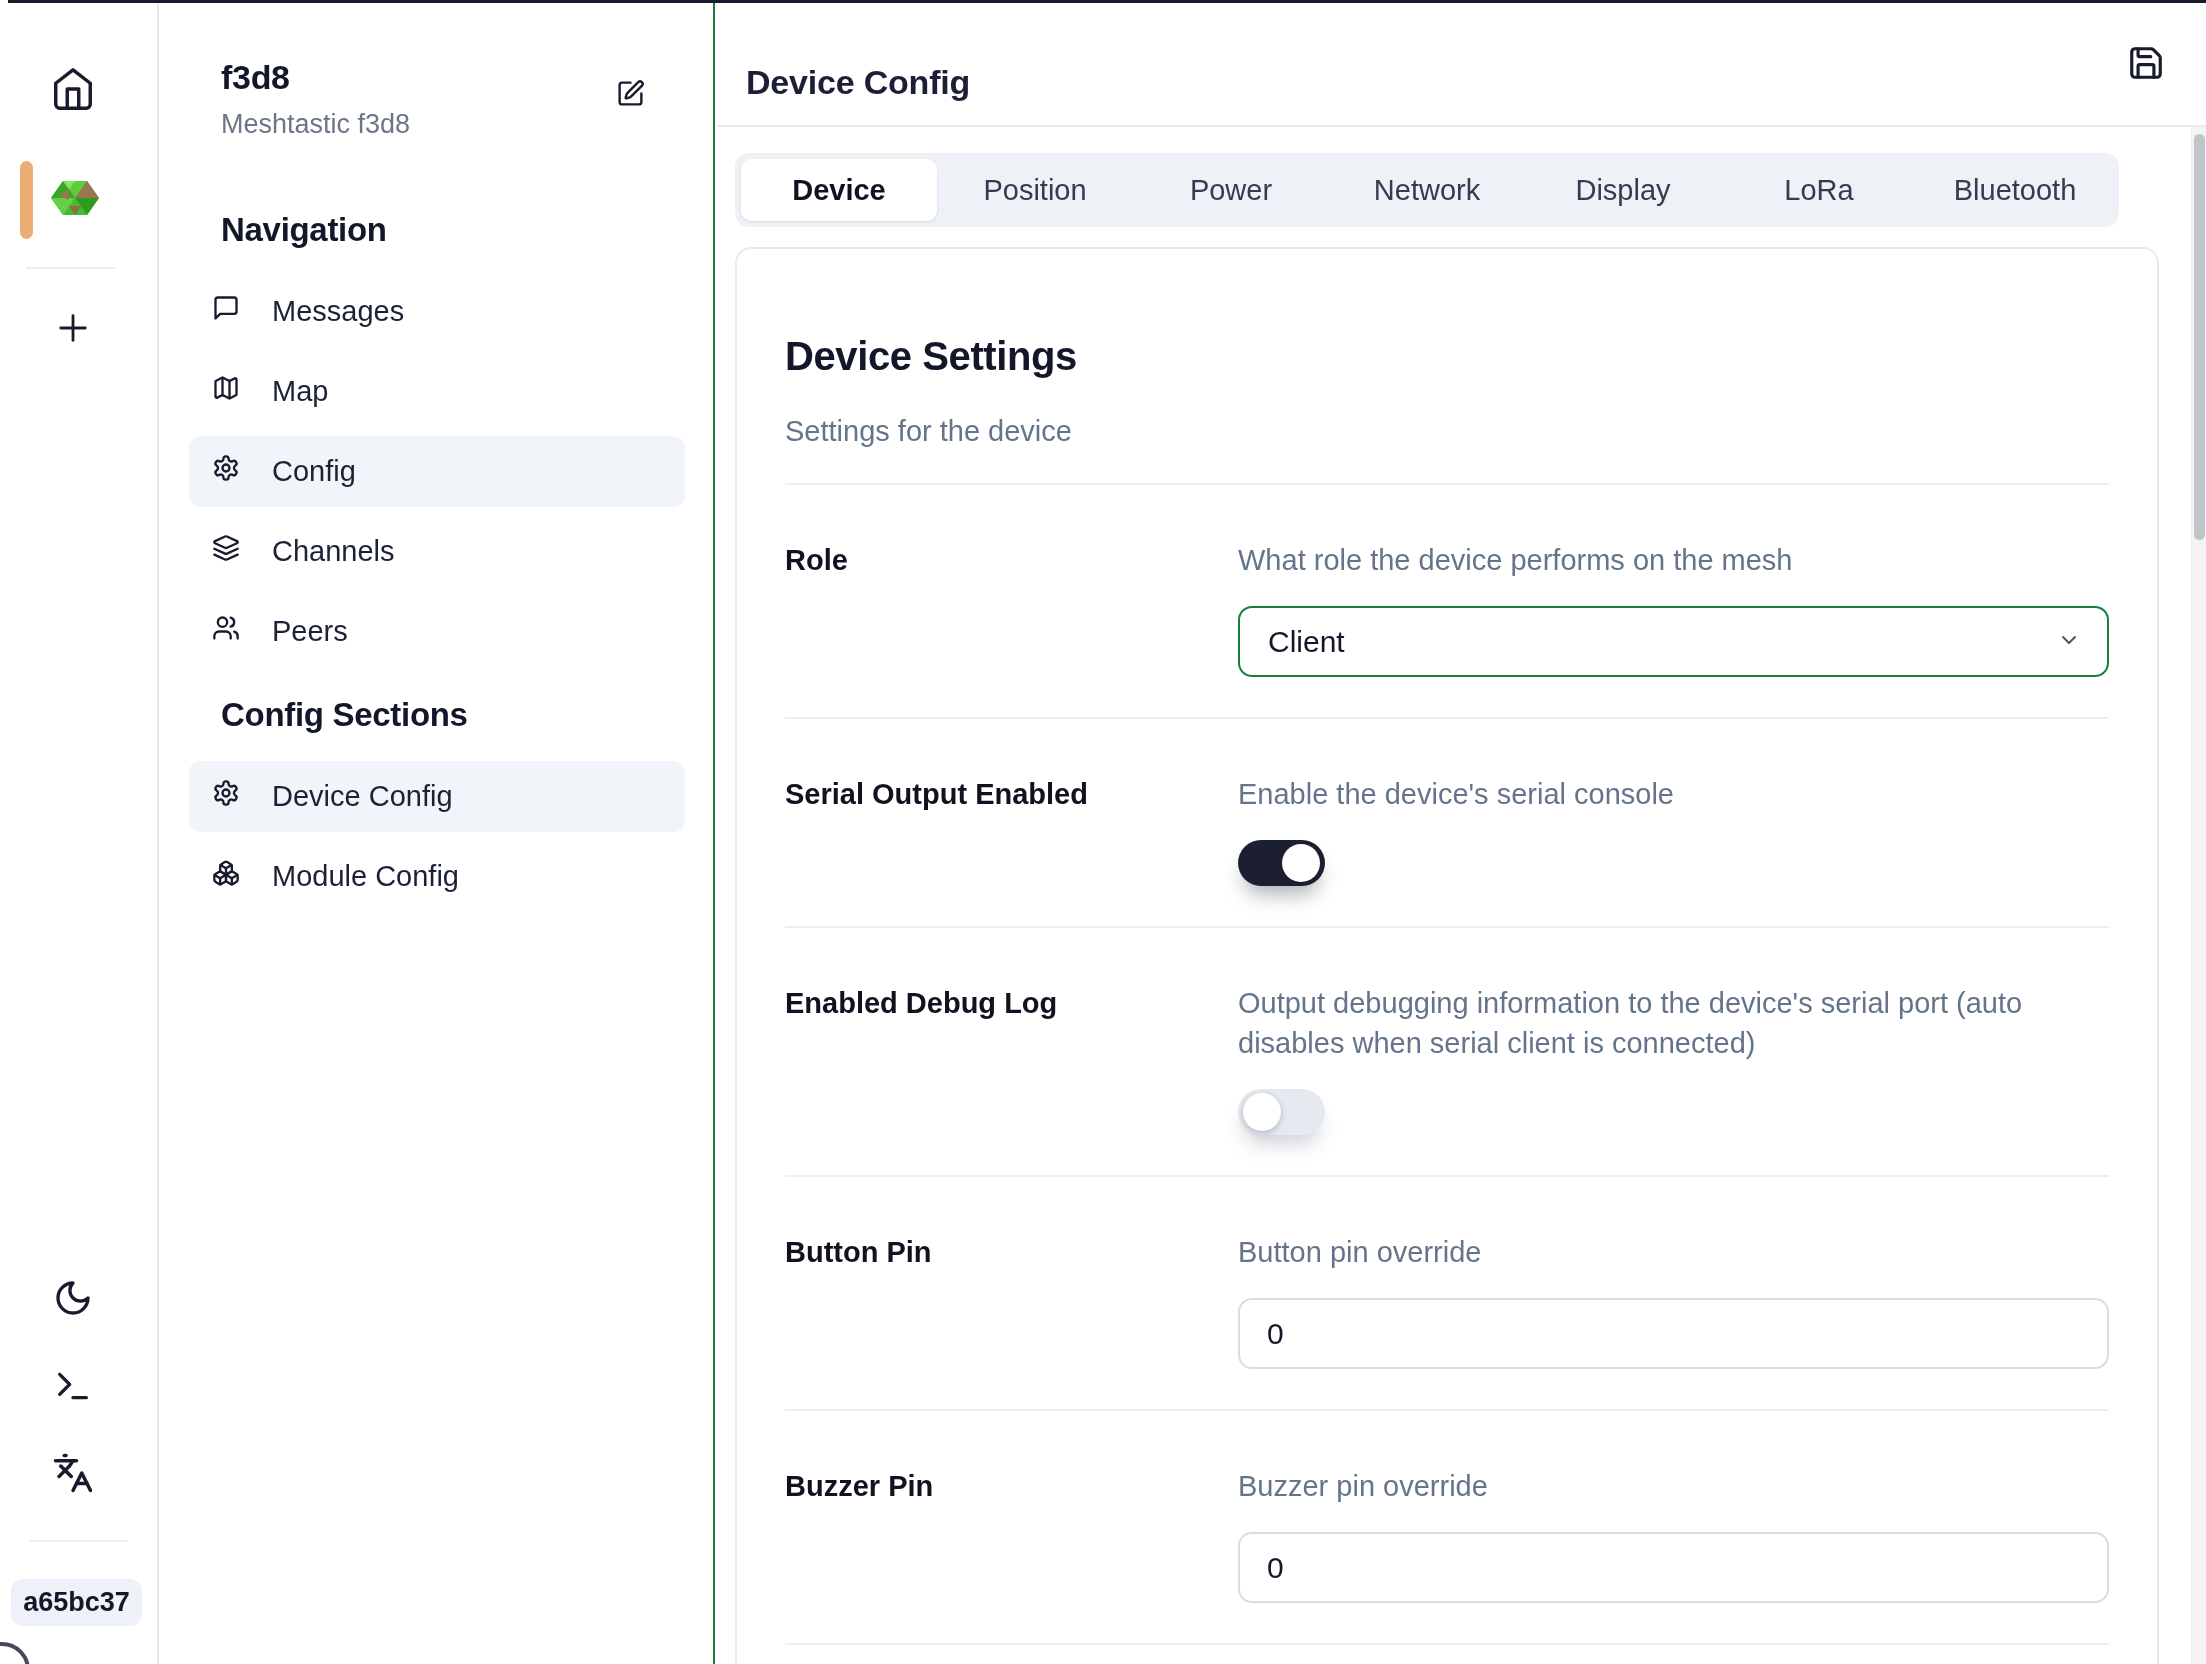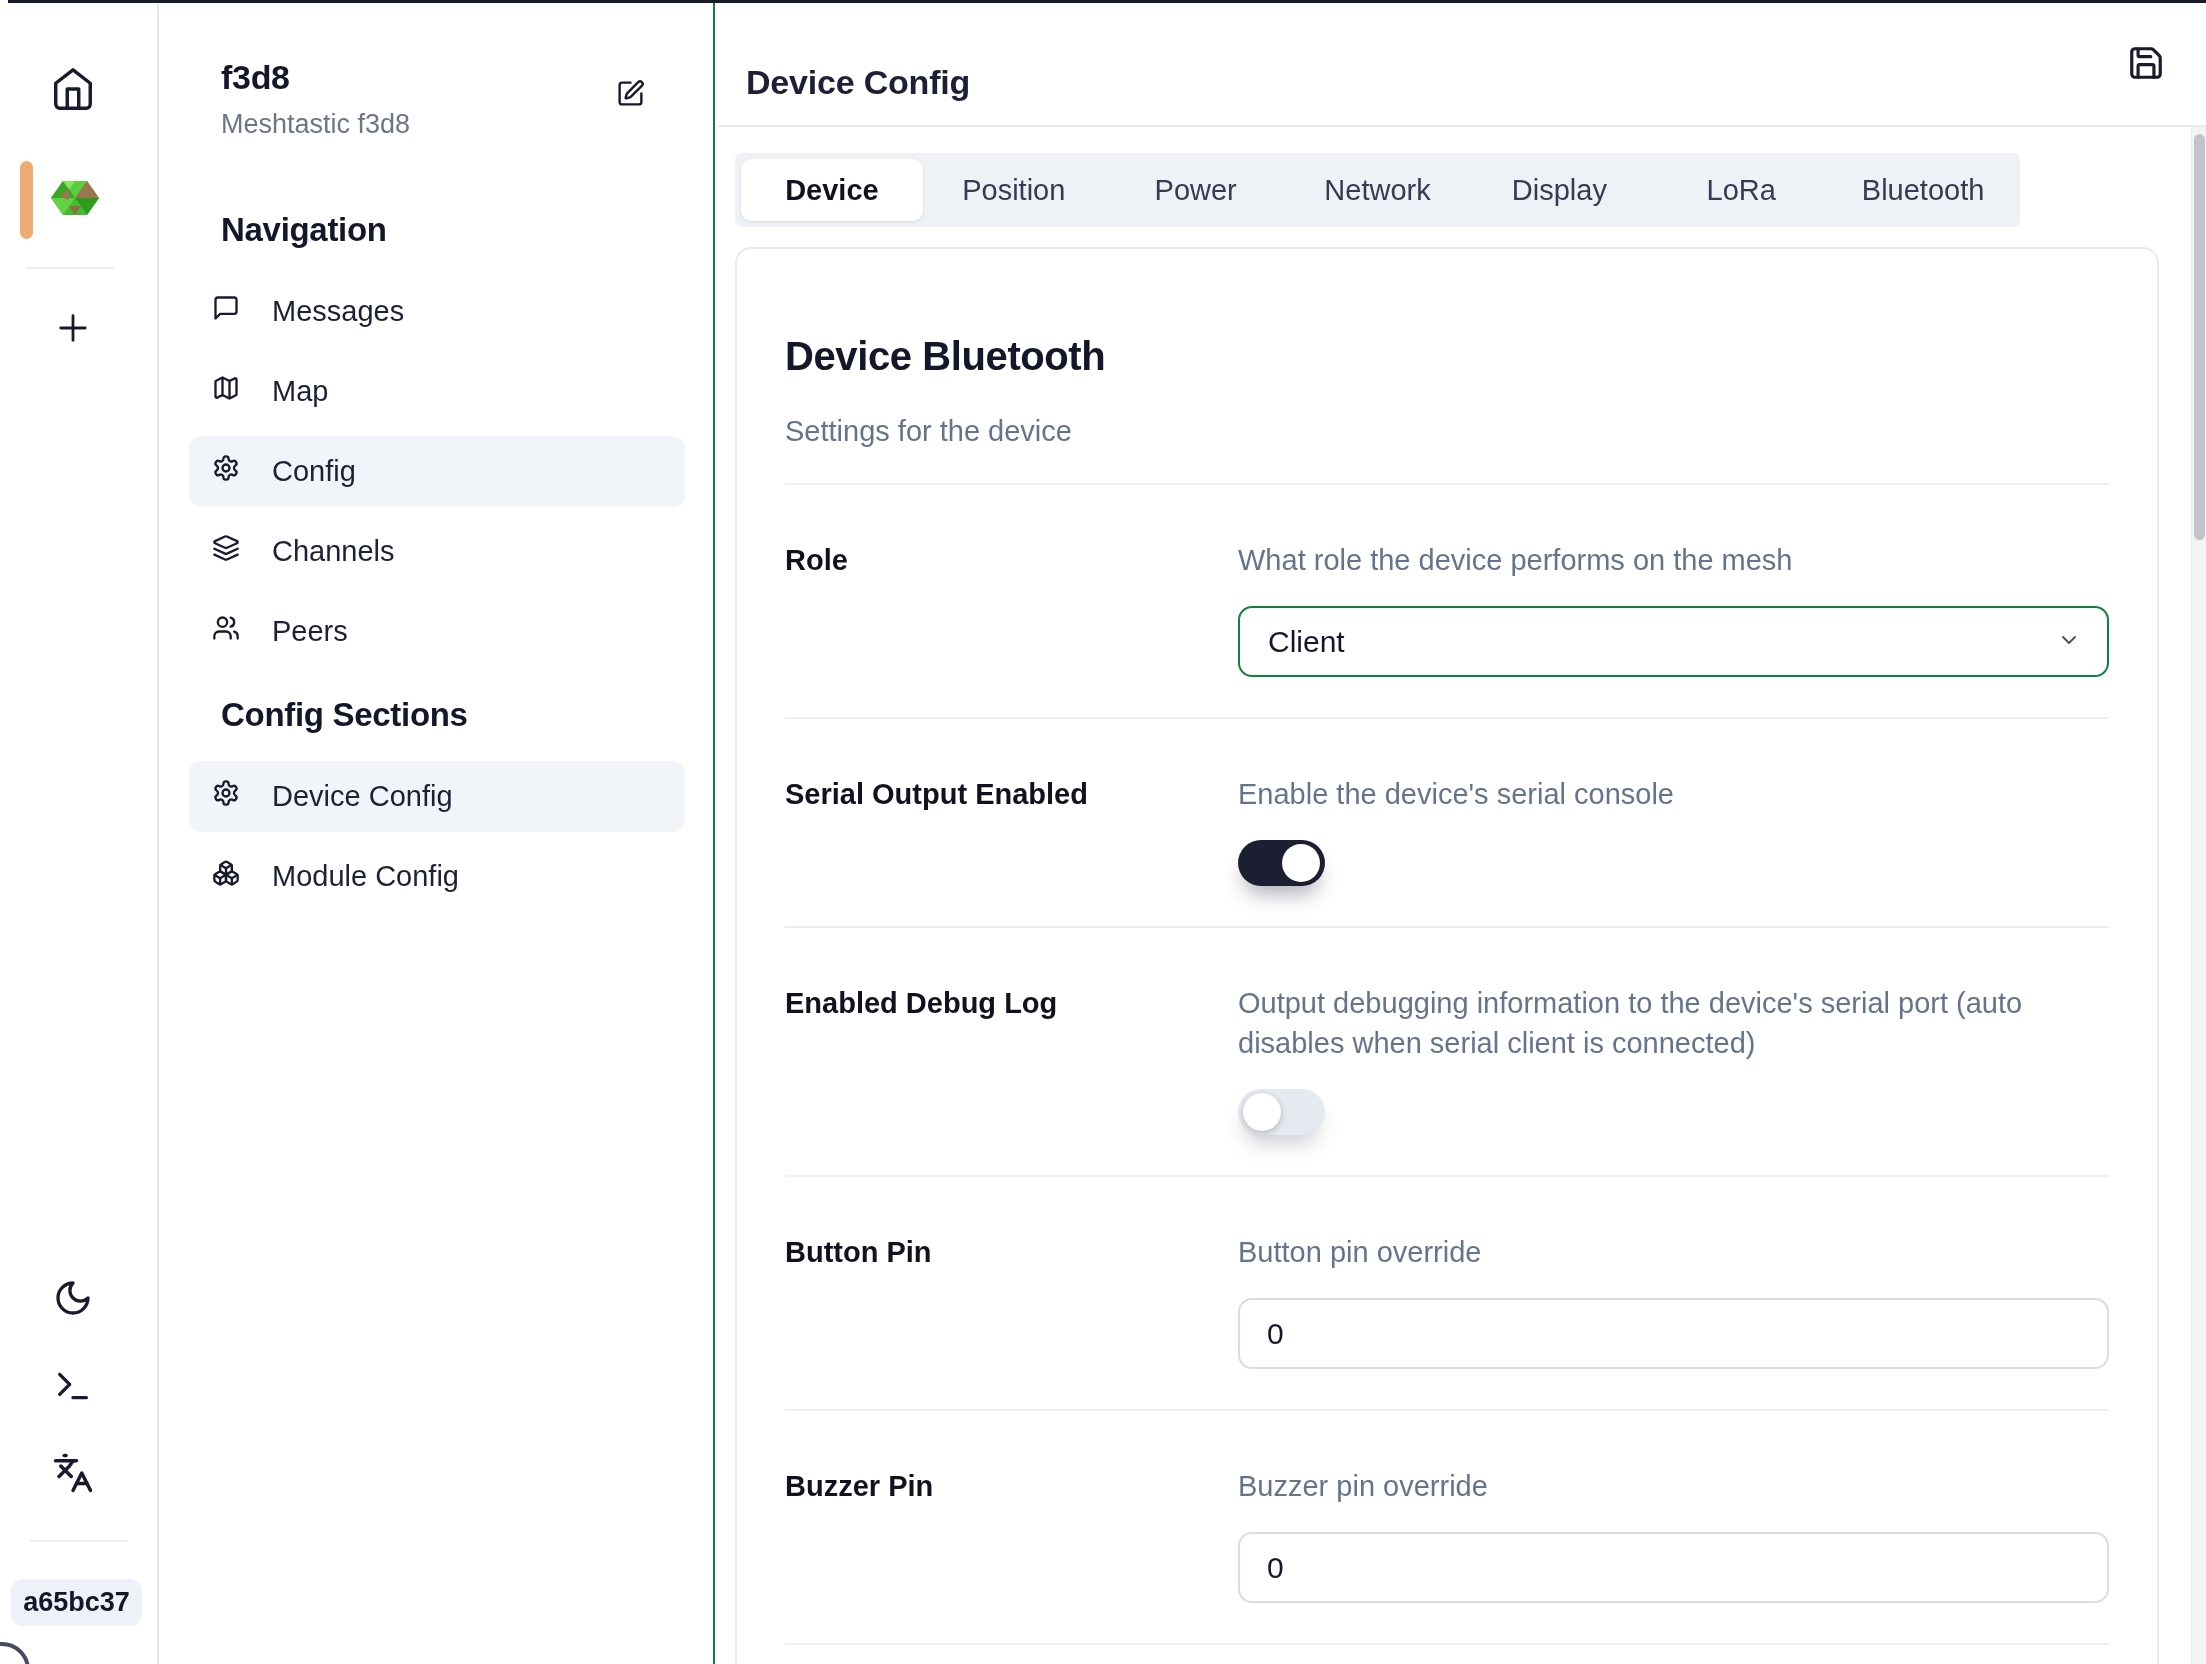--- a/index.html
+++ b/index.html
@@ -32,21 +32,21 @@
   .side-item.active{background:#f1f4f9;}
   .side-item svg{width:28px;height:28px;flex:none;color:#181b2d;}
 
   
   .main{position:absolute;left:718px;top:0;right:0;height:100%;background:#fff;}
   .main-header{position:relative;height:125px;border-bottom:2px solid #e8eaef;}
   .main-title{position:absolute;left:28px;top:40px;font-size:34px;font-weight:700;color:#1c1f35;letter-spacing:-0.2px;}
   .save-btn{position:absolute;right:42px;top:44px;color:#181b2d;}
   .main-body{position:absolute;top:127px;left:0;right:0;bottom:0;overflow:hidden;}
 
-  .tabs{position:absolute;left:17px;top:26px;width:1285px;height:74px;background:#eef1f6;border-radius:6px;
+  .tabs{position:absolute;left:17px;top:26px;width:1384px;height:74px;background:#eef1f6;border-radius:14px;
         display:flex;align-items:center;padding:0 6px;box-sizing:border-box;}
   .tab{flex:1;height:62px;display:flex;align-items:center;justify-content:center;font-size:29px;font-weight:500;
        color:#333c52;border-radius:10px;cursor:pointer;}
   .tab.active{background:#fff;color:#10131f;font-weight:600;box-shadow:0 1px 3px rgba(16,24,40,.10);}
 
   .card{position:absolute;left:17px;top:120px;width:1424px;height:1604px;background:#fff;border:2px solid #e7eaef;
         border-radius:16px;box-sizing:border-box;padding:0 48px;}
   .card-title{padding-top:50px;font-size:40px;font-weight:700;color:#14172a;letter-spacing:-0.4px;line-height:48px;}
   .card-sub{margin-top:16px;font-size:29px;color:#64748b;line-height:36px;}
   .head-divider{margin-top:34px;border-top:2px solid #eceef2;}
@@ -282,21 +282,21 @@
         <div class="tab active">Device</div>
         <div class="tab">Position</div>
         <div class="tab">Power</div>
         <div class="tab">Network</div>
         <div class="tab">Display</div>
         <div class="tab">LoRa</div>
         <div class="tab">Bluetooth</div>
       </div>
 
       <section class="card">
-        <h2 class="card-title">Device Bluetooth</h2>
+        <h2 class="card-title">Device Settings</h2>
         <div class="card-sub">Settings for the device</div>
         <div class="head-divider"></div>
 
         <div class="row">
           <div class="row-label">Role</div>
           <div class="row-right">
             <div class="row-desc">What role the device performs on the mesh</div>
             <div class="control-select">
               <span>Client</span>
               <span class="chev">

